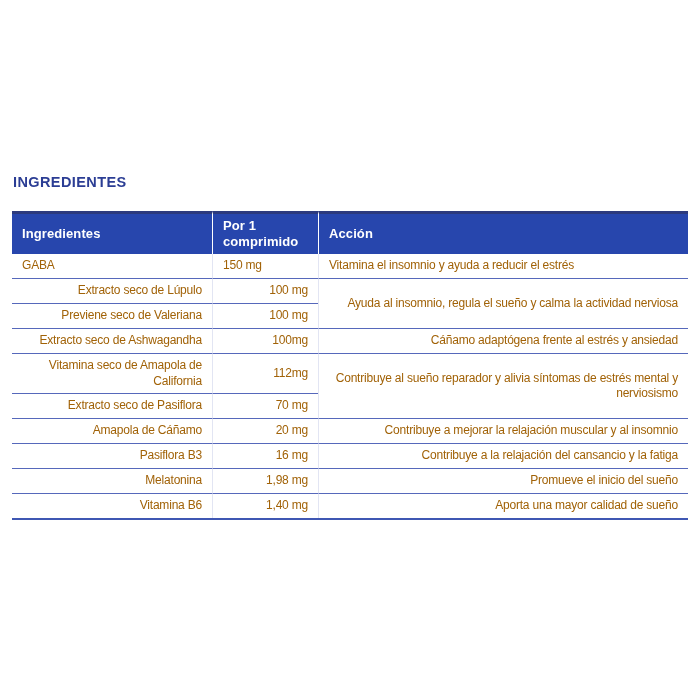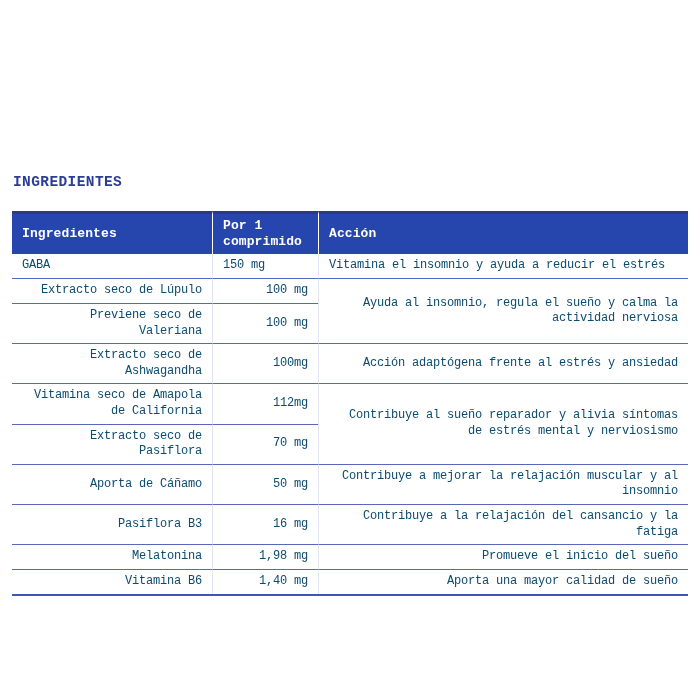--- a/index.html
+++ b/index.html
@@ -1,21 +1,21 @@
 <!DOCTYPE html>
 <html><head>
 <meta charset="utf-8">
 <style>
   html, body { margin: 0; padding: 0; background: #ffffff; }
   .canvas {
     position: relative;
     width: 700px;
     height: 700px;
     background: #ffffff;
-    font-family: Liberation Mono, monospace;
+    font-family: Liberation Sans, sans-serif;
     overflow: hidden;
   }
   .section-title {
     position: absolute;
     top: 174px;
     left: 13px;
     margin: 0;
     font-size: 14.5px;
     font-weight: 700;
     letter-spacing: 0.4px;
@@ -44,21 +44,21 @@
     vertical-align: middle;
     padding: 3px 10px;
     line-height: 1.2;
     height: 34px;
     letter-spacing: 0.1px;
   }
   th + th { border-left: 1px solid #ffffff; }
   td {
     font-size: 12px;
     letter-spacing: -0.2px;
-    color: #0c4a6e;
+    color: #a16207;
     vertical-align: middle;
     text-align: left;
     padding: 4px 10px;
     line-height: 1.3;
     height: 16px;
   }
   td + td { border-left: 1px solid #e2e5f3; }
   tbody tr:not(:first-child) td { border-top: 1px solid #5668bb; text-align: right; }
 </style>
 </head>
@@ -92,34 +92,34 @@
         <td>100 mg</td>
         <td rowspan="2">Ayuda al insomnio, regula el sueño y calma la actividad nerviosa</td>
       </tr>
       <tr>
         <td>Previene seco de Valeriana</td>
         <td>100 mg</td>
       </tr>
       <tr>
         <td>Extracto seco de Ashwagandha</td>
         <td>100mg</td>
-        <td>Acción adaptógena frente al estrés y ansiedad</td>
+        <td>Cáñamo adaptógena frente al estrés y ansiedad</td>
       </tr>
       <tr>
         <td>Vitamina seco de Amapola de California</td>
         <td>112mg</td>
         <td rowspan="2">Contribuye al sueño reparador y alivia síntomas de estrés mental y nerviosismo</td>
       </tr>
       <tr>
         <td>Extracto seco de Pasiflora</td>
         <td>70 mg</td>
       </tr>
       <tr>
-        <td>Aporta de Cáñamo</td>
-        <td>50 mg</td>
+        <td>Amapola de Cáñamo</td>
+        <td>20 mg</td>
         <td>Contribuye a mejorar la relajación muscular y al insomnio</td>
       </tr>
       <tr>
         <td>Pasiflora B3</td>
         <td>16 mg</td>
         <td>Contribuye a la relajación del cansancio y la fatiga</td>
       </tr>
       <tr>
         <td>Melatonina</td>
         <td>1,98 mg</td>

